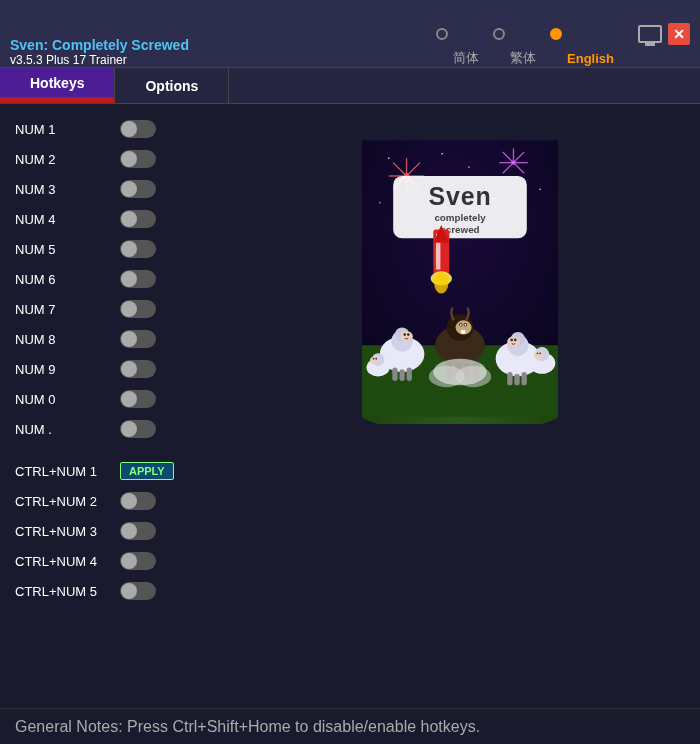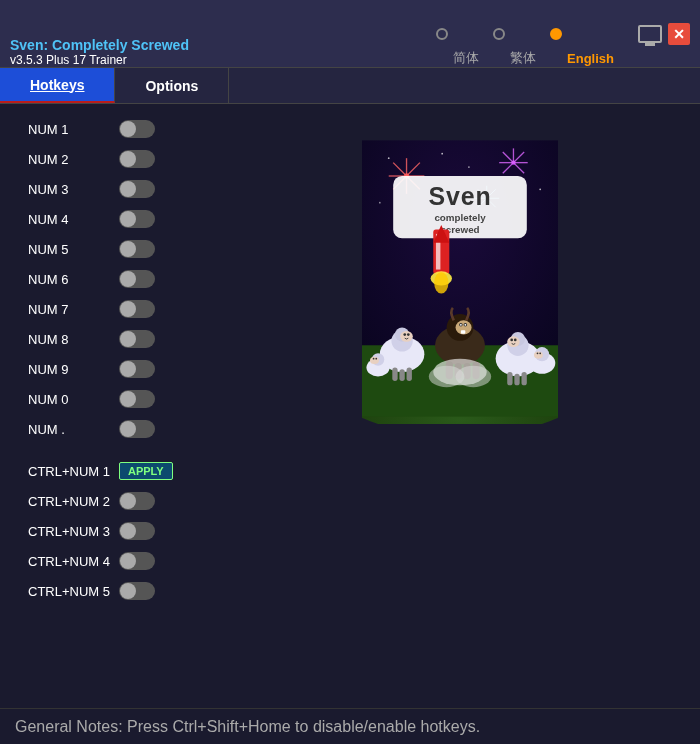--- a/index.html
+++ b/index.html
@@ -140,44 +140,43 @@
       display: flex;
       align-items: center;
       color: #ffffff;
       font-size: 14px;
       font-weight: bold;
       cursor: pointer;
       border-right: 1px solid #444;
     }
 
     .nav-item:first-child {
-      background: #1d4ed8;
-      border-bottom: 2px solid #b91c1c;
-      text-decoration: underline;
+      background: #4c1d95;
+      border-bottom: 6px solid #b91c1c;
     }
 
     
     .main-content {
       display: flex;
       height: calc(744px - 68px - 36px - 36px);
     }
 
     
     .hotkeys-panel {
       width: 220px;
       padding: 10px 0;
       background: #1a1a2e;
       overflow-y: auto;
     }
 
     .hotkey-row {
       display: flex;
       align-items: center;
-      padding: 5px 28px;
-      gap: 1px;
+      padding: 5px 15px;
+      gap: 15px;
       min-height: 30px;
     }
 
     .hotkey-label {
       width: 90px;
       color: #ffffff;
       font-size: 13px;
     }
 
     .toggle-switch {

